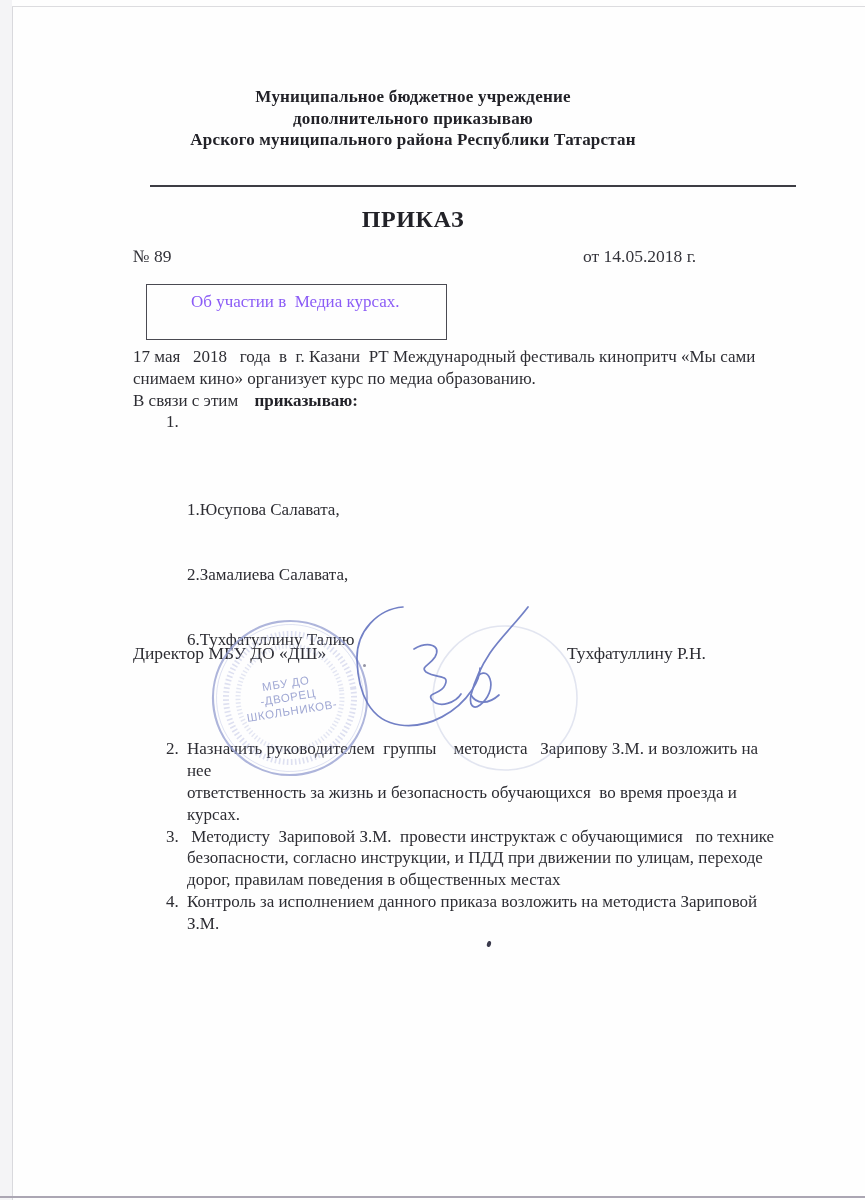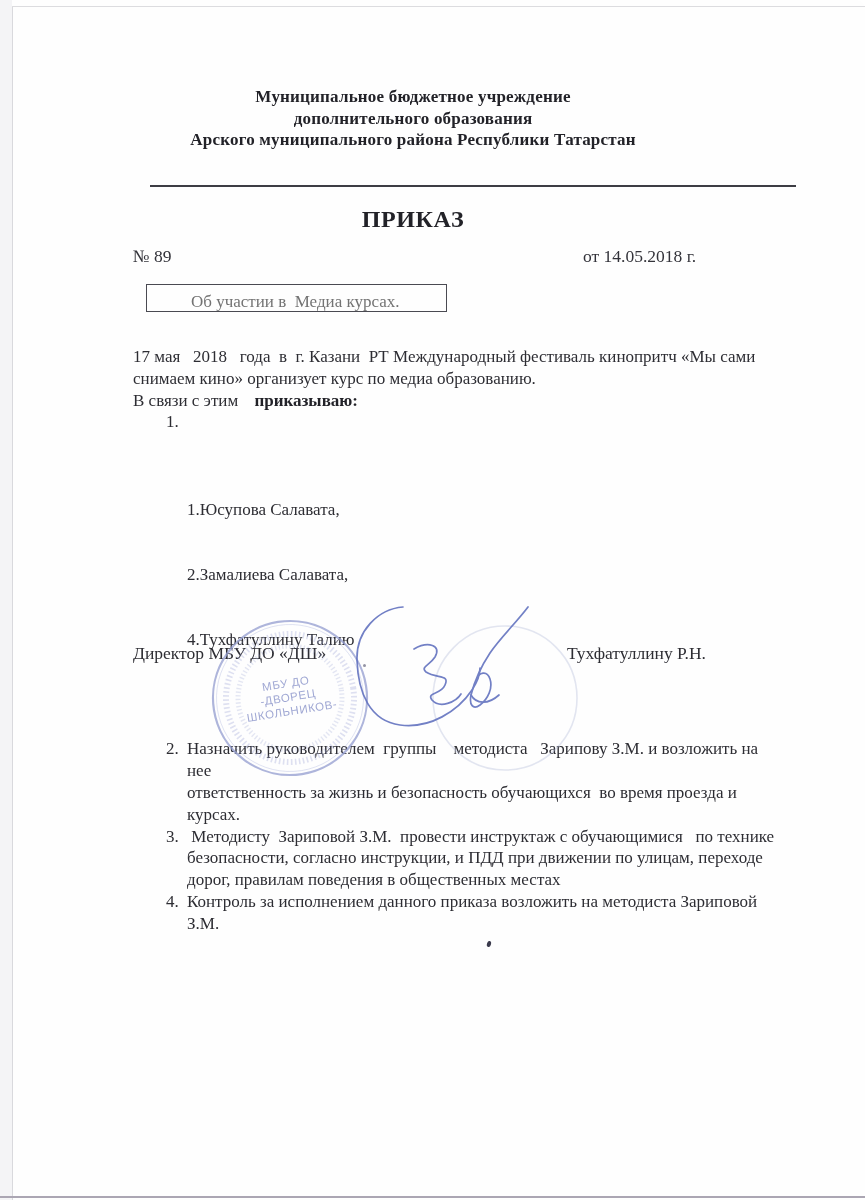--- a/index.html
+++ b/index.html
@@ -29,23 +29,23 @@
     background:#3d3d44;
   }
   .doc-type{
     position:absolute;left:133px;top:206px;width:560px;
     text-align:center;font-weight:bold;font-size:24px;letter-spacing:.6px;color:#222228;
   }
   .num-row{position:absolute;left:0;top:246px;width:100%;font-size:17.5px;color:#33333a;}
   .doc-number{position:absolute;left:133px;top:0;}
   .doc-date{position:absolute;left:583px;top:0;}
   .subject-box{
-    position:absolute;left:146px;top:284px;width:301px;height:28px;
+    position:absolute;left:146px;top:284px;width:301px;height:56px;
     border:1.4px solid #4a4a52;background:transparent;
-    font-size:17px;color:#737373;
+    font-size:17px;color:#8b5cf6;
     padding:0;box-sizing:border-box;
   }
   .subject-box .subject-text{position:absolute;left:44px;top:7px;white-space:pre;}
 
   .doc-body{
     position:absolute;left:133px;top:346px;width:652px;
     font-size:17px;line-height:21.8px;color:#2d2d33;
   }
   .doc-body .p{white-space:pre-wrap;}
   .doc-body b{color:#222228;margin-left:12px;}
@@ -75,21 +75,21 @@
 
 <div class="page">
 
   <div class="margin-strip"></div>
   <div class="edge-left"></div>
   <div class="edge-top"></div>
   <div class="edge-bottom"></div>
 
   <div class="org-header">
     <div>Муниципальное  бюджетное учреждение</div>
-    <div>дополнительного образования</div>
+    <div>дополнительного приказываю</div>
     <div>Арского муниципального района Республики Татарстан</div>
   </div>
 
   <div class="rule"></div>
 
   <div class="doc-type">ПРИКАЗ</div>
 
   <div class="num-row">
     <span class="doc-number">№ 89</span>
     <span class="doc-date">от 14.05.2018 г.</span>
@@ -101,21 +101,21 @@
 
   <div class="doc-body">
     <div class="p">17 мая   2018   года  в  г. Казани  РТ Международный фестиваль кинопритч «Мы сами
 снимаем кино» организует курс по медиа образованию.</div>
     <div class="p"><span>В связи с этим </span><b>приказываю:</b></div>
     <ol class="order-list">
       <li>
         <div class="sub-lines">
           <div>1.Юсупова Салавата,</div>
           <div>2.Замалиева Салавата,</div>
-          <div>4.Тухфатуллину Талию</div>
+          <div>6.Тухфатуллину Талию</div>
         </div>
       </li>
       <li><span>Назначить руководителем  группы    методиста   Зарипову З.М. и возложить на нее
 ответственность за жизнь и безопасность обучающихся  во время проезда и курсах.</span></li>
       <li><span> Методисту  Зариповой З.М.  провести инструктаж с обучающимися   по технике
 безопасности, согласно инструкции, и ПДД при движении по улицам, переходе
 дорог, правилам поведения в общественных местах</span></li>
       <li><span>Контроль за исполнением данного приказа возложить на методиста Зариповой З.М.</span></li>
     </ol>
   </div>

